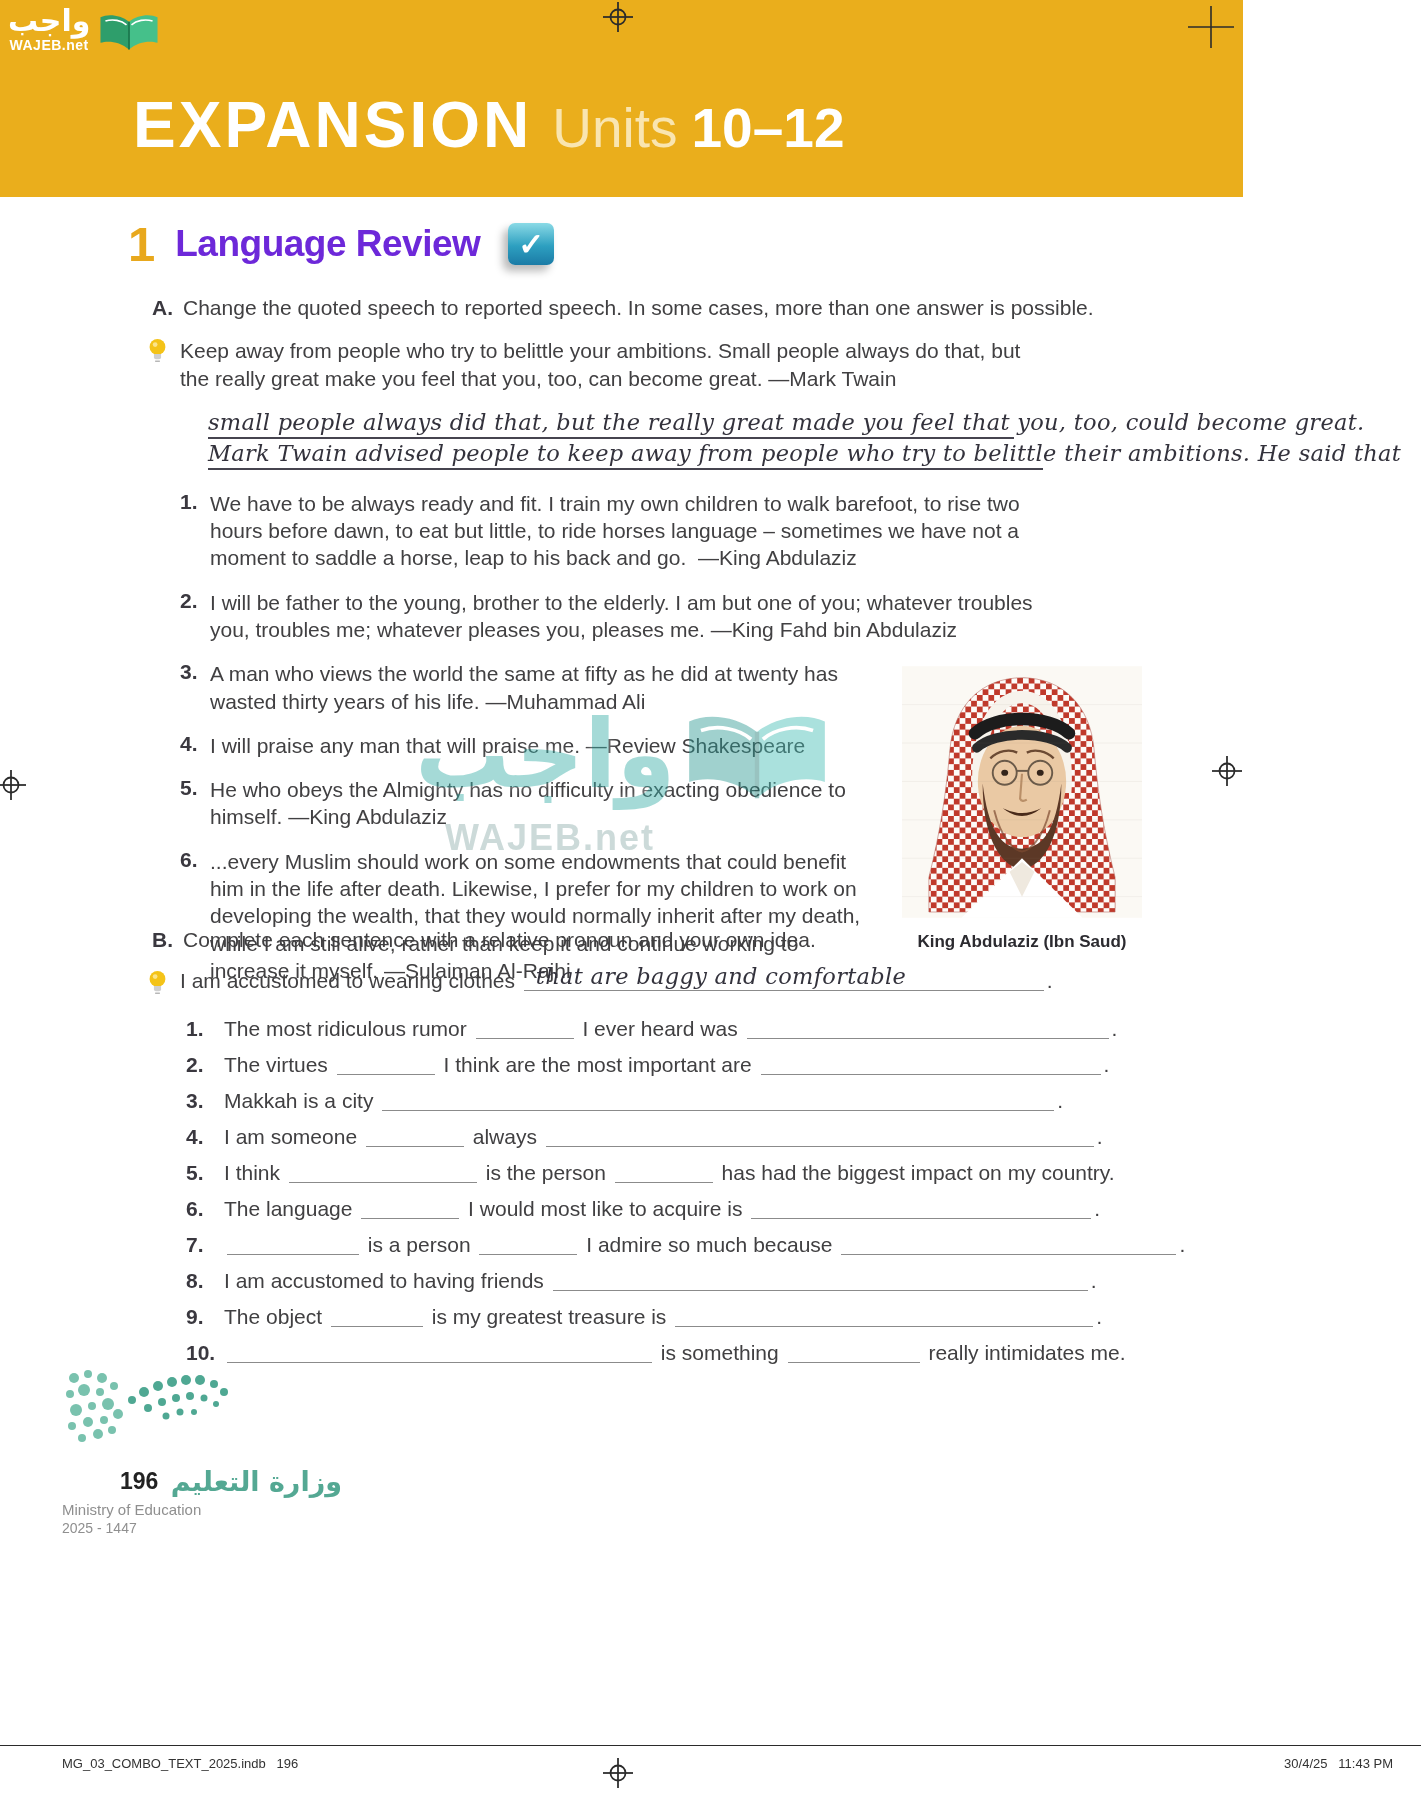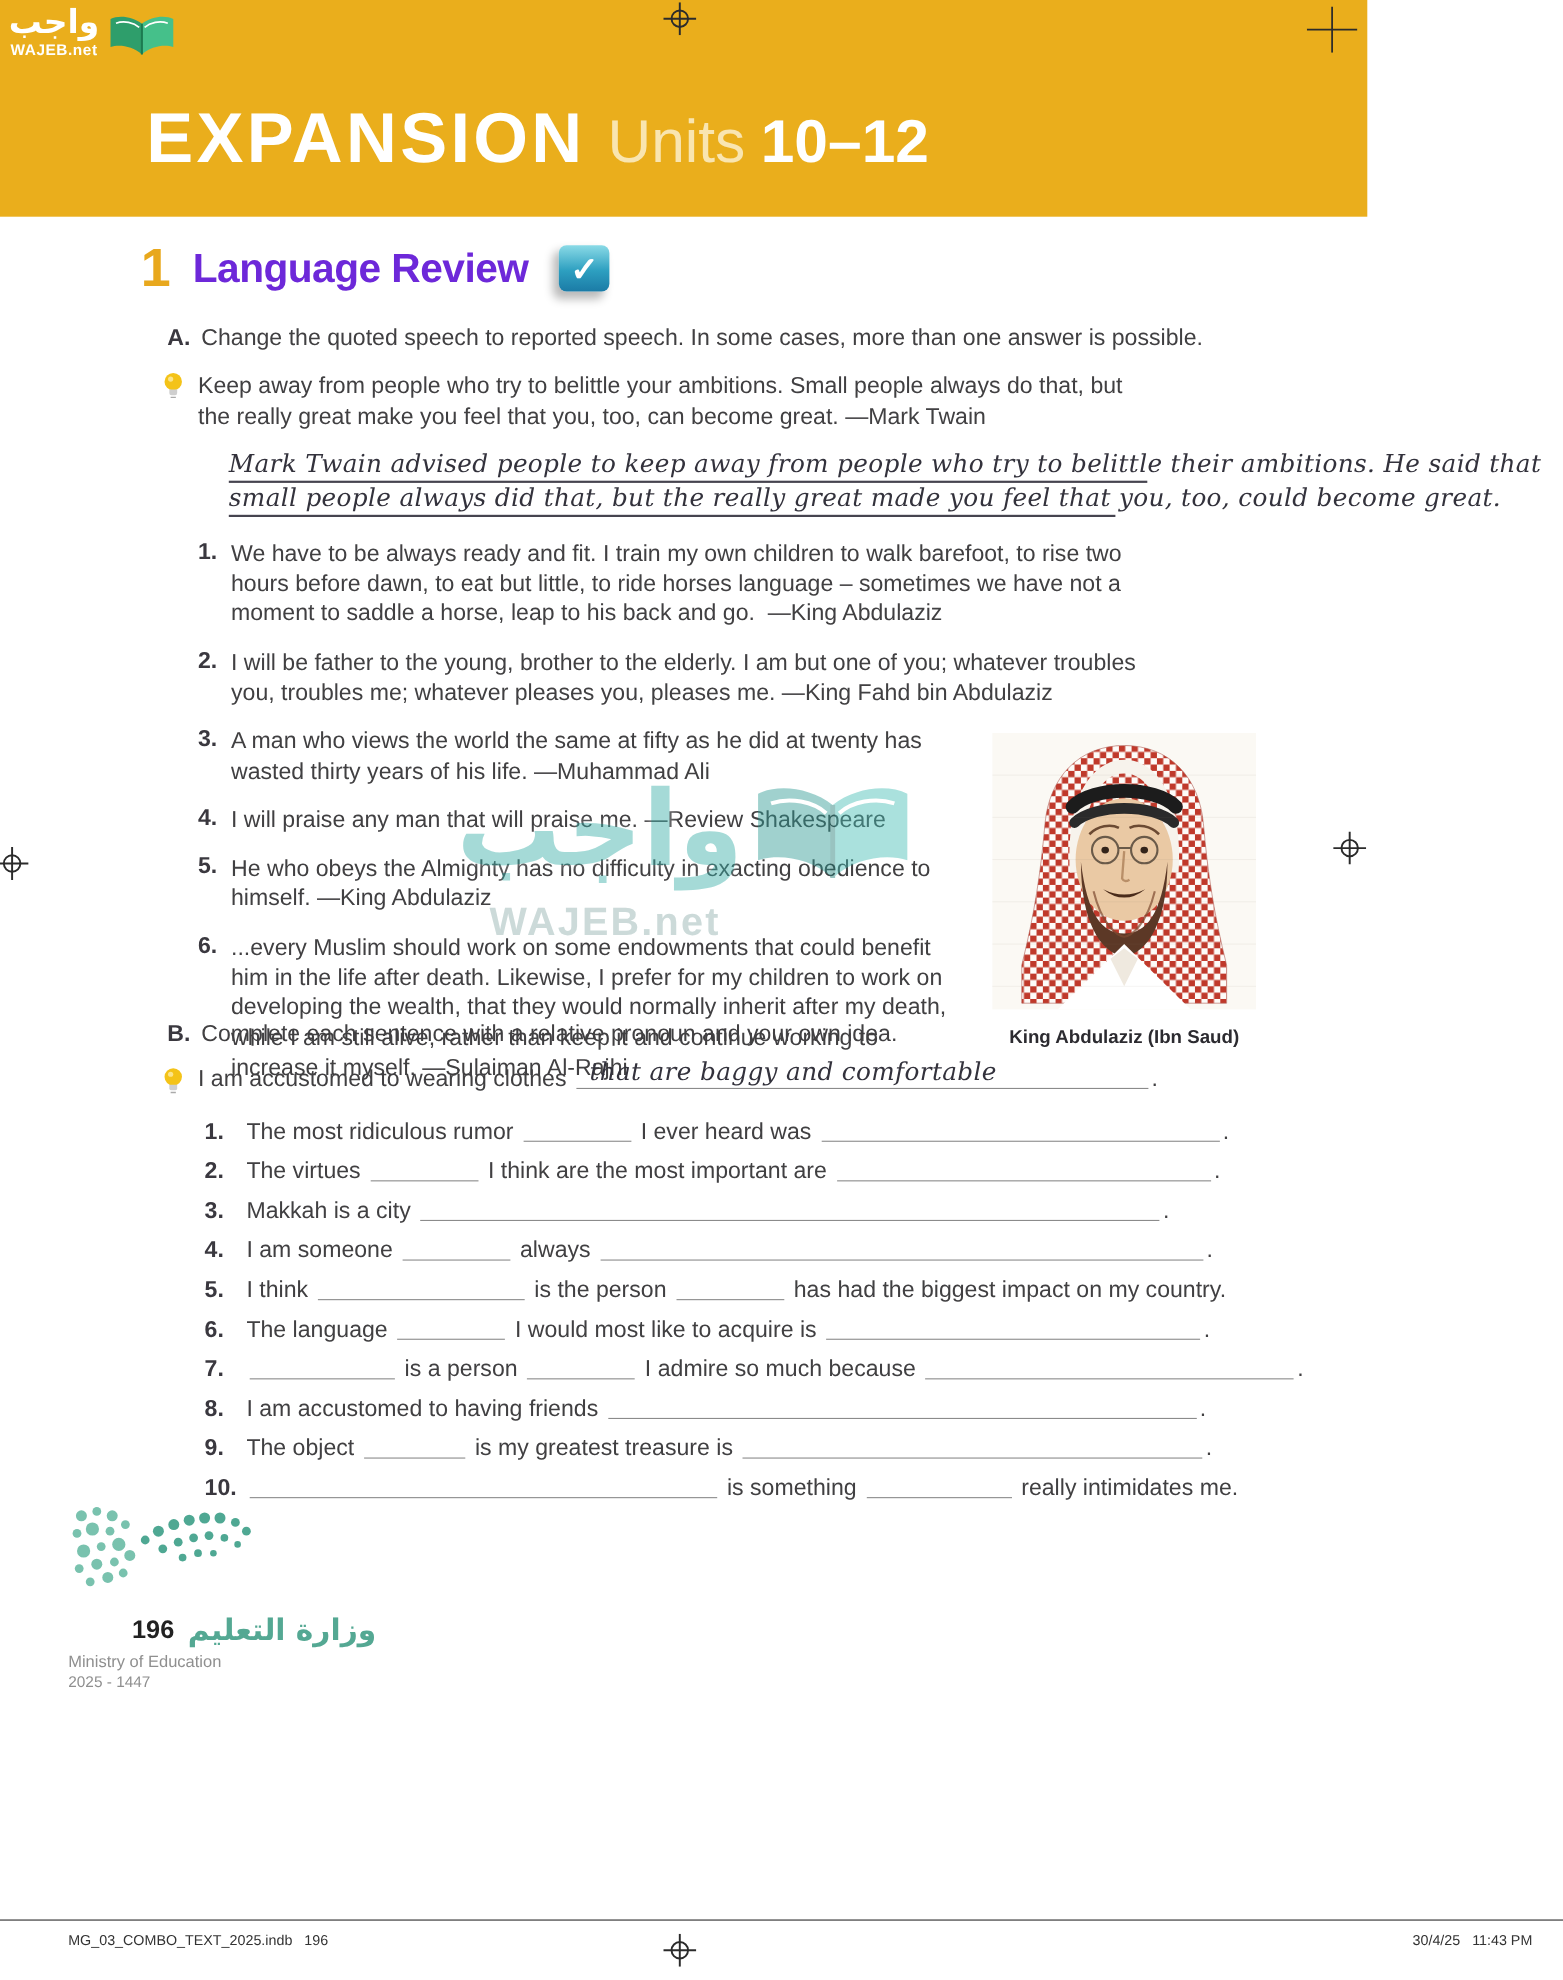--- a/index.html
+++ b/index.html
@@ -152,25 +152,25 @@
       <span class="bulb">
         <svg width="19" height="29" viewBox="0 0 24 36">
             <circle cx="12" cy="11" r="10" fill="#F4C318"></circle>
             <circle cx="9" cy="8" r="3" fill="#FBE48A"></circle>
             <path d="M7.5 20 h9 v4 a2.5 2.5 0 0 1 -2.5 2.5 h-4 a2.5 2.5 0 0 1 -2.5 -2.5 z" fill="#cfcfcf"></path>
             <line x1="9" y1="29" x2="15" y2="29" stroke="#aaaaaa" stroke-width="1.6"></line>
           </svg>
       </span>
       <div class="example-text">Keep away from people who try to belittle your ambitions. Small people always do that, but the really great make you feel that you, too, can become great. —Mark Twain</div>
       <div class="answer-lines">
+        <div class="answer-line" style="width:806px;">
+            <span class="hand">small people always did that, but the really great made you feel that you, too, could become great.</span>
+          </div>
         <div class="answer-line">
             <span class="hand">Mark Twain advised people to keep away from people who try to belittle their ambitions. He said that</span>
-          </div>
-        <div class="answer-line" style="width:806px;">
-            <span class="hand">small people always did that, but the really great made you feel that you, too, could become great.</span>
           </div>
       </div>
     </div>
 
     <div class="a-items">
       <div class="a-full">
           <div class="a-item">
             <span class="num">1.</span>
             <div class="txt">We have to be always ready and fit. I train my own children to walk barefoot, to rise two hours before dawn, to eat but little, to ride horses language – sometimes we have not a moment to saddle a horse, leap to his back and go.  —King Abdulaziz</div>
           </div>

